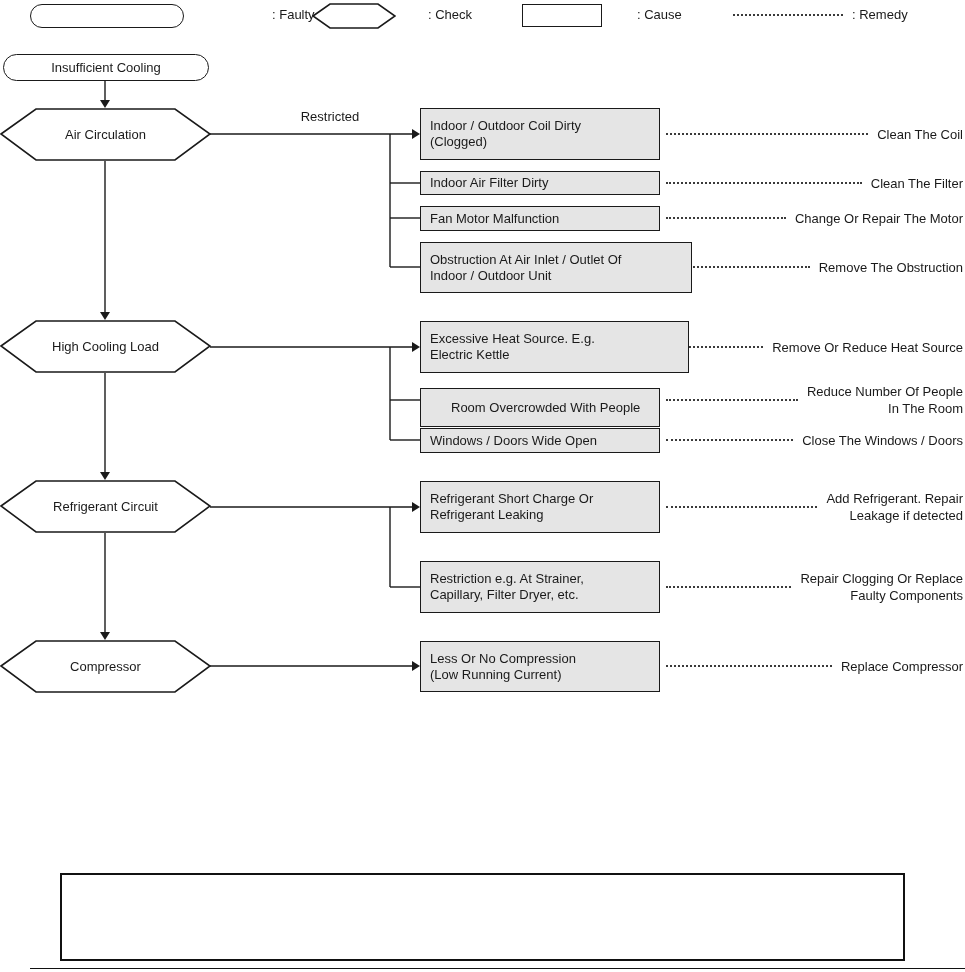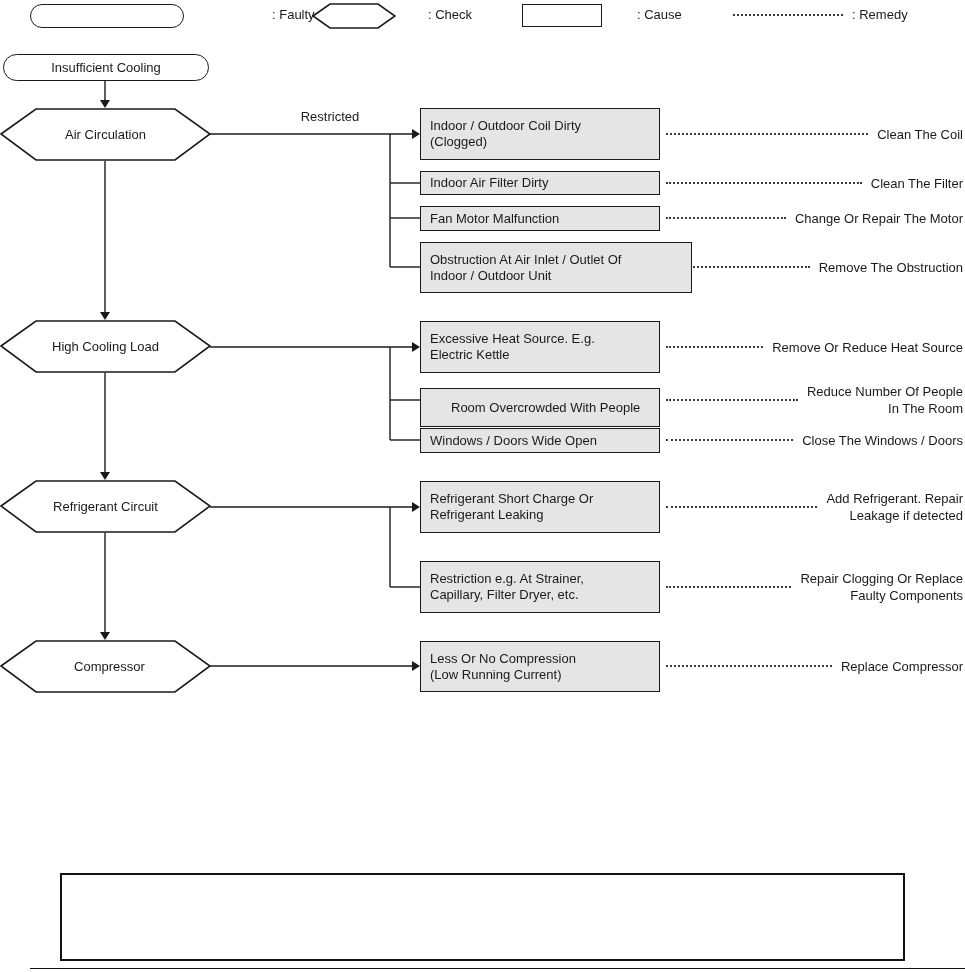--- a/index.html
+++ b/index.html
@@ -102,37 +102,37 @@
         <polygon points="1,26 36,1 175,1 210,26 175,52 36,52" fill="#fff" stroke="#1a1a1a" stroke-width="1.6"></polygon>
       </svg>
     <div class="hexlabel">High Cooling Load</div>
   </div>
   <div class="abs hexwrap" style="left:0px;top:480px;width:211px;height:53px;">
     <svg width="211" height="53" viewBox="0 0 211 53">
         <polygon points="1,26 36,1 175,1 210,26 175,52 36,52" fill="#fff" stroke="#1a1a1a" stroke-width="1.6"></polygon>
       </svg>
     <div class="hexlabel">Refrigerant Circuit</div>
   </div>
-  <div class="abs hexwrap" style="left:0px;top:640px;width:211px;height:53px;padding-left:8px;">
+  <div class="abs hexwrap" style="left:0px;top:640px;width:211px;height:53px;">
     <svg width="211" height="53" viewBox="0 0 211 53">
         <polygon points="1,26 36,1 175,1 210,26 175,52 36,52" fill="#fff" stroke="#1a1a1a" stroke-width="1.6"></polygon>
       </svg>
     <div class="hexlabel">Compressor</div>
   </div>
 
   <div class="abs branch-label" style="left:270px;top:109px;width:120px;z-index:2;">Restricted</div>
 
   <div class="abs cause-box" style="left:420px;top:108px;width:240px;height:52px;">Indoor / Outdoor Coil Dirty
 (Clogged)</div>
   <div class="abs cause-box" style="left:420px;top:171px;width:240px;height:24px;">Indoor Air Filter Dirty</div>
   <div class="abs cause-box" style="left:420px;top:206px;width:240px;height:25px;">Fan Motor Malfunction</div>
   <div class="abs cause-box" style="left:420px;top:242px;width:272px;height:51px;">Obstruction At Air Inlet / Outlet Of
 Indoor / Outdoor Unit</div>
 
-  <div class="abs cause-box" style="left:420px;top:321px;width:240px;height:52px;">Excessive Heat Source. E.g.
+  <div class="abs cause-box" style="left:420px;top:321px;width:269px;height:52px;">Excessive Heat Source. E.g.
 Electric Kettle</div>
   <div class="abs cause-box" style="left:420px;top:388px;width:240px;height:39px;padding-left:30px;">Room Overcrowded With People</div>
   <div class="abs cause-box" style="left:420px;top:428px;width:240px;height:25px;">Windows / Doors Wide Open</div>
 
   <div class="abs cause-box" style="left:420px;top:481px;width:240px;height:52px;">Refrigerant Short Charge Or
 Refrigerant Leaking</div>
   <div class="abs cause-box" style="left:420px;top:561px;width:240px;height:52px;">Restriction e.g. At Strainer,
 Capillary, Filter Dryer, etc.</div>
 
   <div class="abs cause-box" style="left:420px;top:641px;width:240px;height:51px;">Less Or No Compression

